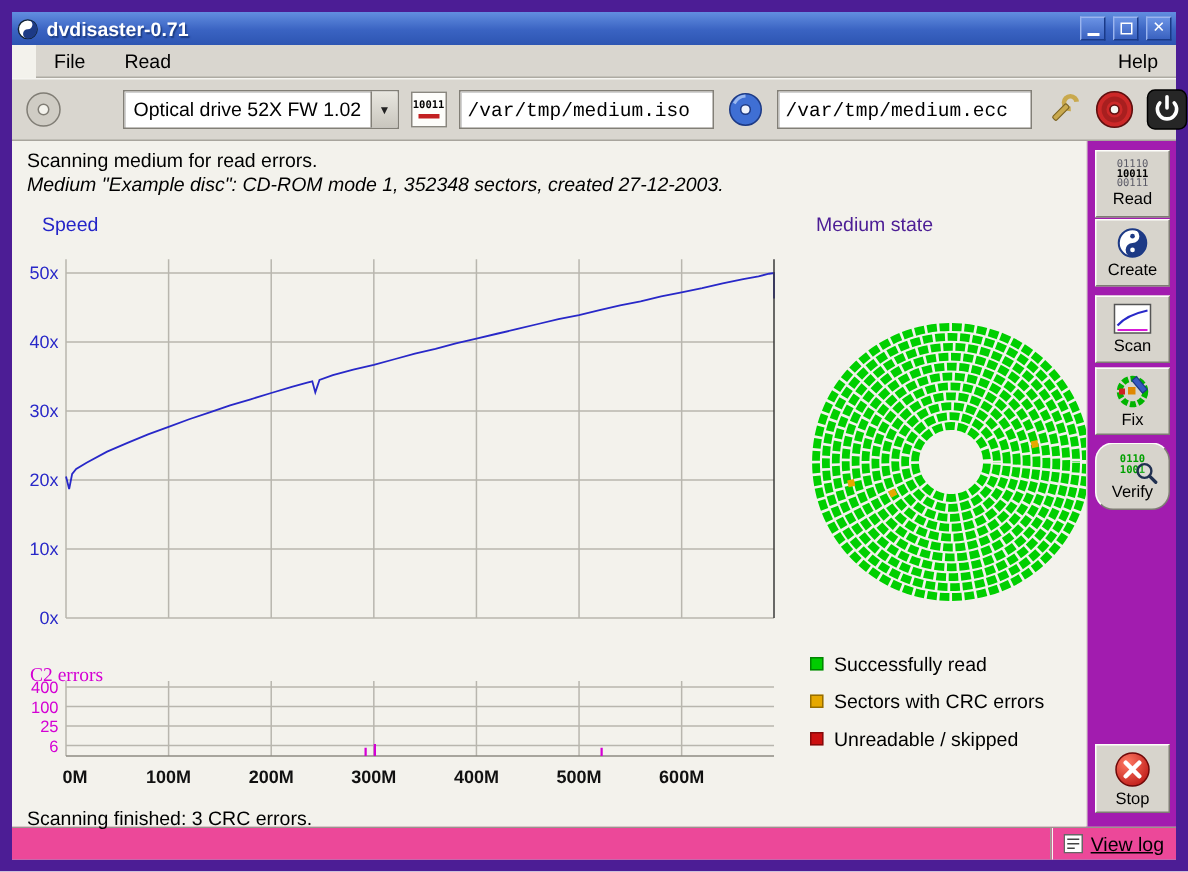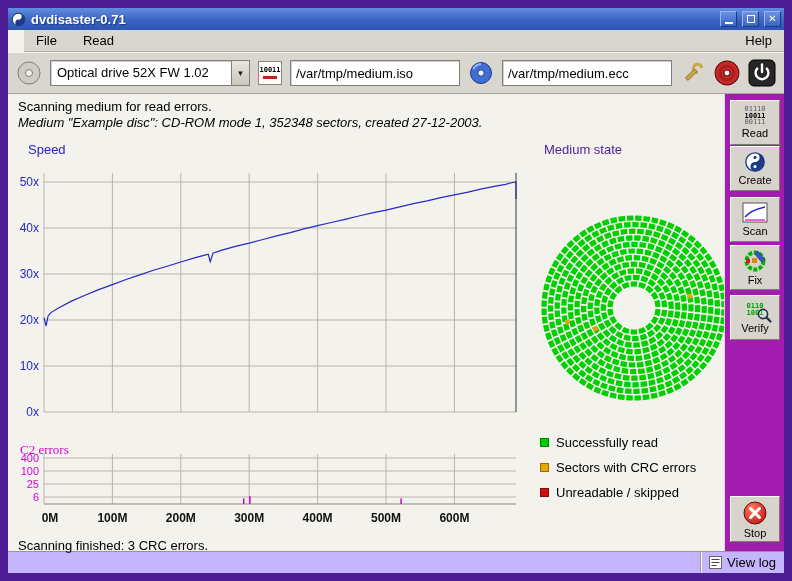--- a/index.html
+++ b/index.html
@@ -26,27 +26,27 @@
   .menubar { height:22px; flex:0 0 22px; background:#d9d6cf; display:flex; align-items:center;
              padding:0 8px; gap:18px; border-bottom:1px solid #aeaba3;margin-left:16px; }
   .menu-item { padding:1px 4px; }
   .menu-right { margin-left:auto; }
 
   
   .toolbar { height:42px; flex:0 0 42px; background:#d9d6cf; display:flex; align-items:center;
              padding:0 8px; gap:8px; border-top:1px solid #f6f5f1; border-bottom:1px solid #a8a59d; }
   .tb-icon { flex:0 0 auto; display:flex; align-items:center; justify-content:center; }
   .combo { display:flex; height:26px; width:200px; border:1px solid #827f77;
-           box-shadow:inset 1px 1px 0 rgba(0,0,0,.18); background:#fff; }
+           box-shadow:inset 1px 1px 0 rgba(0,0,0,.18); background:#fff;margin-left:32px; }
   .combo-text { flex:1; padding:4px 6px 0 6px; white-space:nowrap; overflow:hidden; }
   .combo-btn { width:18px; background:linear-gradient(180deg,#e8e6df,#c9c6be); border-left:1px solid #827f77;
                display:flex; align-items:center; justify-content:center; font-size:8px; color:#222; }
   .entry { width:170px; height:26px; background:#fff; border:1px solid #827f77;
            box-shadow:inset 1px 1px 0 rgba(0,0,0,.18); padding:0 5px; font-size:13px;
-           font-family:Liberation Sans, sans-serif; }
+           font-family:Liberation Mono, monospace; }
   .tb-right { margin-left:auto; display:flex; align-items:center; gap:7px; }
   .mini-file { width:24px; height:24px; background:#fdfdfa; border:1px solid #8a877f;
                display:flex; flex-direction:column; align-items:center; justify-content:center; gap:2px; }
   .mini-binary { font-family:"DejaVu Sans Mono",monospace; font-size:7px; line-height:7px; font-weight:bold; }
   .mini-redbar { width:14px; height:3px; background:#c22020; }
 
   
   .main { flex:1; display:flex; min-height:0; }
   .content { flex:1; position:relative; background:#f3f2ec; }
   .status-line { position:absolute; left:10px; }
@@ -63,32 +63,32 @@
   .legend { position:absolute; left:532px; top:336px; }
   .legend-row { display:flex; align-items:center; gap:7px; height:25px; }
   .legend-swatch { width:9px; height:9px; border:1px solid rgba(0,0,0,.35); flex:0 0 9px; }
 
   
   .sidebar { flex:0 0 60px; position:relative; background:#a21caf; border-left:1px solid #dedbd4; }
   .side-btn { position:absolute; left:5px; width:50px; height:45px; background:#d7d4cc;
               border:1px solid; border-color:#fdfdfa #7e7c74 #7e7c74 #fdfdfa;
               display:flex; flex-direction:column; align-items:center; justify-content:center; gap:1px; }
   .btn-read { top:6px; } .btn-create { top:52px; } .btn-scan { top:103px; }
-  .btn-fix { top:151px; } .btn-verify { top:201px; } .btn-stop { top:402px; height:46px; }
+  .btn-fix { top:151px; } .btn-verify { top:201px;border-radius:12px; } .btn-stop { top:402px; height:46px; }
   .side-label { font-size:11px; }
   .binary-icon { font-family:"DejaVu Sans Mono",monospace; font-size:7px; line-height:6.5px; text-align:center; }
   .read-l1,.read-l3 { color:#5a5a66; }
   .read-l2 { color:#000; font-weight:bold; }
   .verify-wrap { position:relative; width:30px; height:20px; }
   .verify-bin { color:#00a000; font-weight:bold; padding-top:2px; }
   .verify-mag { position:absolute; right:-2px; bottom:-2px; }
 
   
-  .bottombar { height:22px; flex:0 0 22px; background:#c4b5fd; border-top:1px solid #98958d;
-               display:flex; align-items:center; justify-content:flex-end; }
+  .bottombar { height:22px; flex:0 0 22px; background:#ec4899; border-top:1px solid #98958d;
+               display:flex; align-items:center; justify-content:flex-end;text-decoration:underline; }
   .viewlog { display:flex; align-items:center; gap:5px; padding:0 8px; height:100%;
              border-left:1px solid #a09d95; box-shadow:inset 1px 0 0 #f6f5f1; }
 </style>
 </head>
 <body>
 
 <div class="window">
 
   <div class="titlebar">
     <span>

